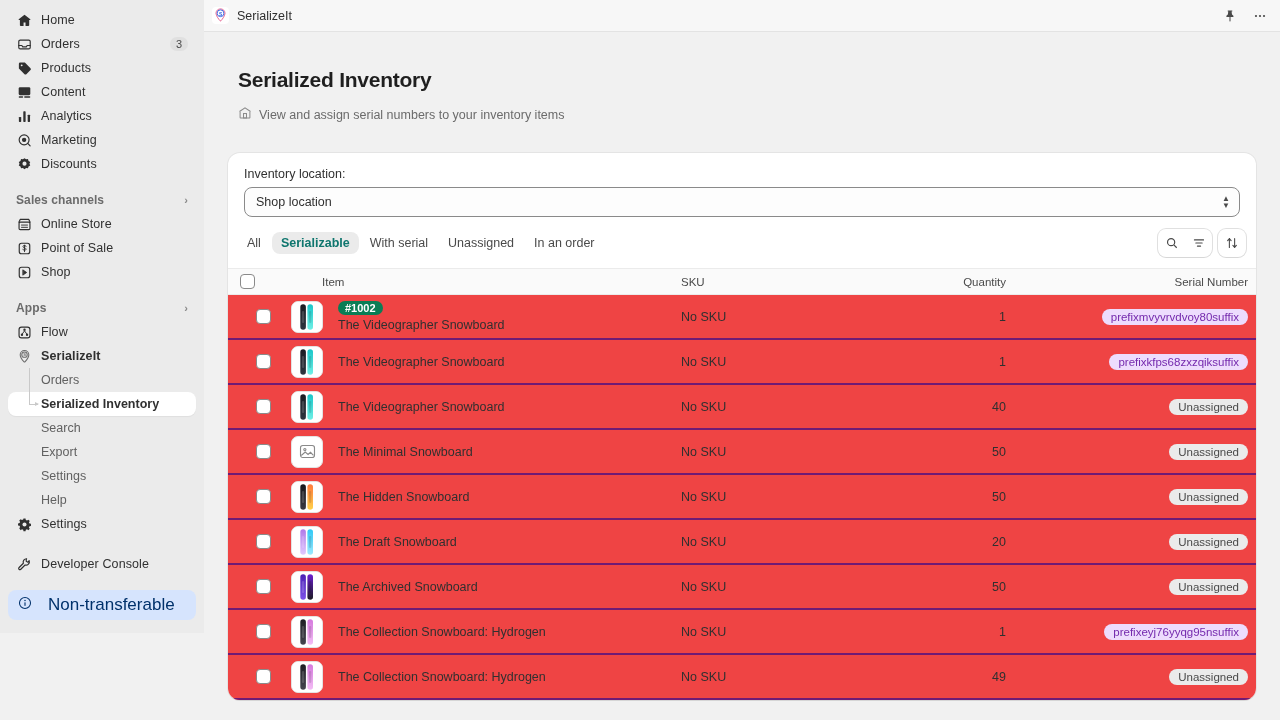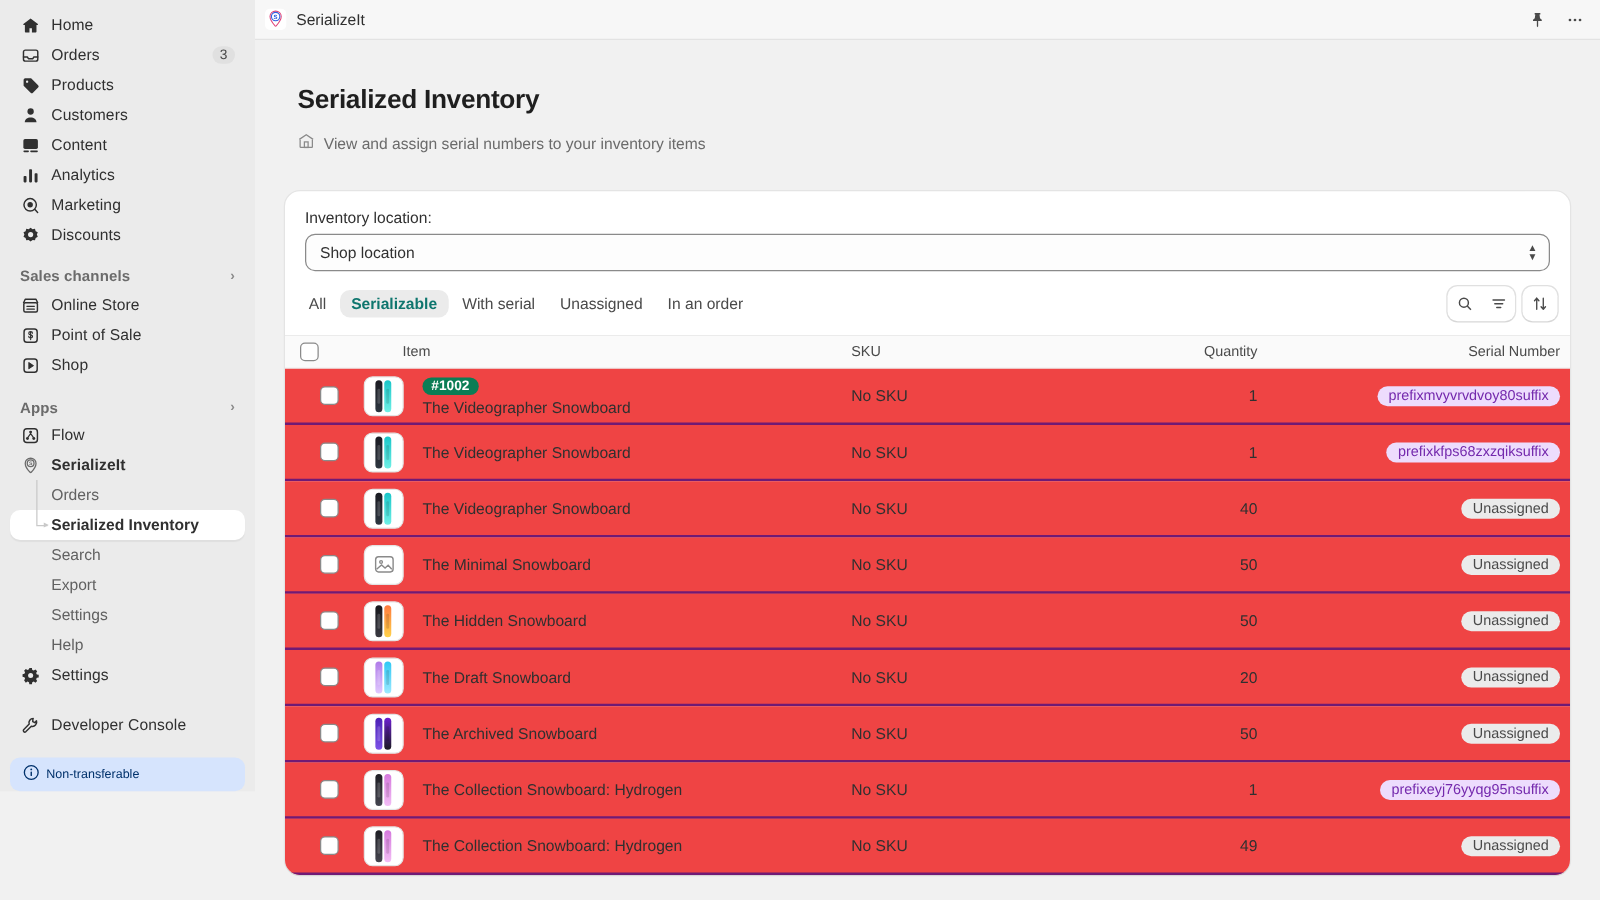--- a/index.html
+++ b/index.html
@@ -68,25 +68,25 @@
     width: 9px; height: 1px; background: #c9c9c9;
   }
   .tree-arrow:after {
     content: ''; position: absolute; right: -1px; top: -2.5px;
     border-left: 4px solid #c9c9c9;
     border-top: 2.5px solid transparent;
     border-bottom: 2.5px solid transparent;
   }
   .flexgrow { flex: 1 1 auto; }
   .bottom-pill {
-    display: flex; align-items: center; gap: 5px;
+    display: flex; align-items: center; gap: 16px;
     background: #d6e4fd; color: #00316b;
     border-radius: 8px; padding: 0 10px;
-    height: 30px; font-size: 10px;
-    margin-bottom: 0;
+    height: 30px; font-size: 17px;
+    margin-bottom: 13px;
     cursor: pointer;
   }
 
   
   .main {
     flex: 1 1 auto; height: 720px;
     background: #f1f1f1;
     display: flex; flex-direction: column;
     overflow: hidden;
   }
@@ -270,29 +270,20 @@
           <span class="nav-label">Orders</span>
           <span class="nav-badge">3</span>
         </div>
         <div class="nav-item">
           <span class="nav-icon">
             <svg width="15" height="15" viewBox="0 0 16 16" fill="#303030">
               <path d="M8.4 1.6 14.4 7.6a1.4 1.4 0 0 1 0 2L10 14a1.4 1.4 0 0 1-2 0L2 8V3a1.4 1.4 0 0 1 1.4-1.4zM5 5.6a1 1 0 1 0 0-2 1 1 0 0 0 0 2z"></path>
             </svg>
           </span>
           <span class="nav-label">Products</span>
-        </div>
-        <div class="nav-item">
-          <span class="nav-icon">
-            <svg width="15" height="15" viewBox="0 0 16 16" fill="#303030">
-              <circle cx="8" cy="4.5" r="2.7"></circle>
-              <path d="M3 13.7c0-2.4 2.2-4.1 5-4.1s5 1.7 5 4.1z"></path>
-            </svg>
-          </span>
-          <span class="nav-label">Customers</span>
         </div>
         <div class="nav-item">
           <span class="nav-icon">
             <svg width="15" height="15" viewBox="0 0 16 16" fill="#303030">
               <rect x="1.8" y="2.4" width="12.4" height="8.4" rx="1.4"></rect>
               <rect x="1.8" y="12.1" width="4.8" height="1.5" rx=".7"></rect>
               <rect x="7.6" y="12.1" width="6.6" height="1.5" rx=".7"></rect>
             </svg>
           </span>
           <span class="nav-label">Content</span>

